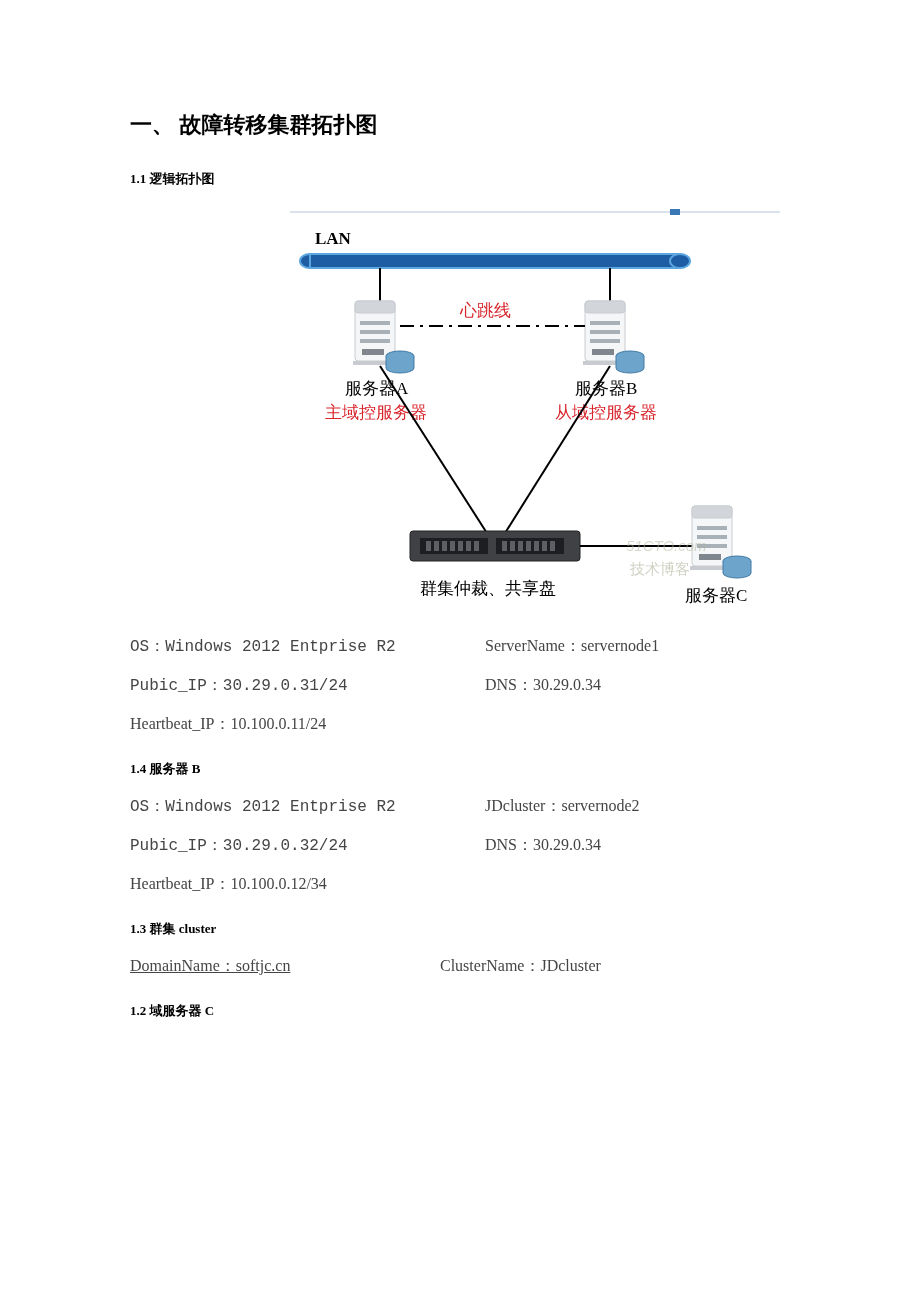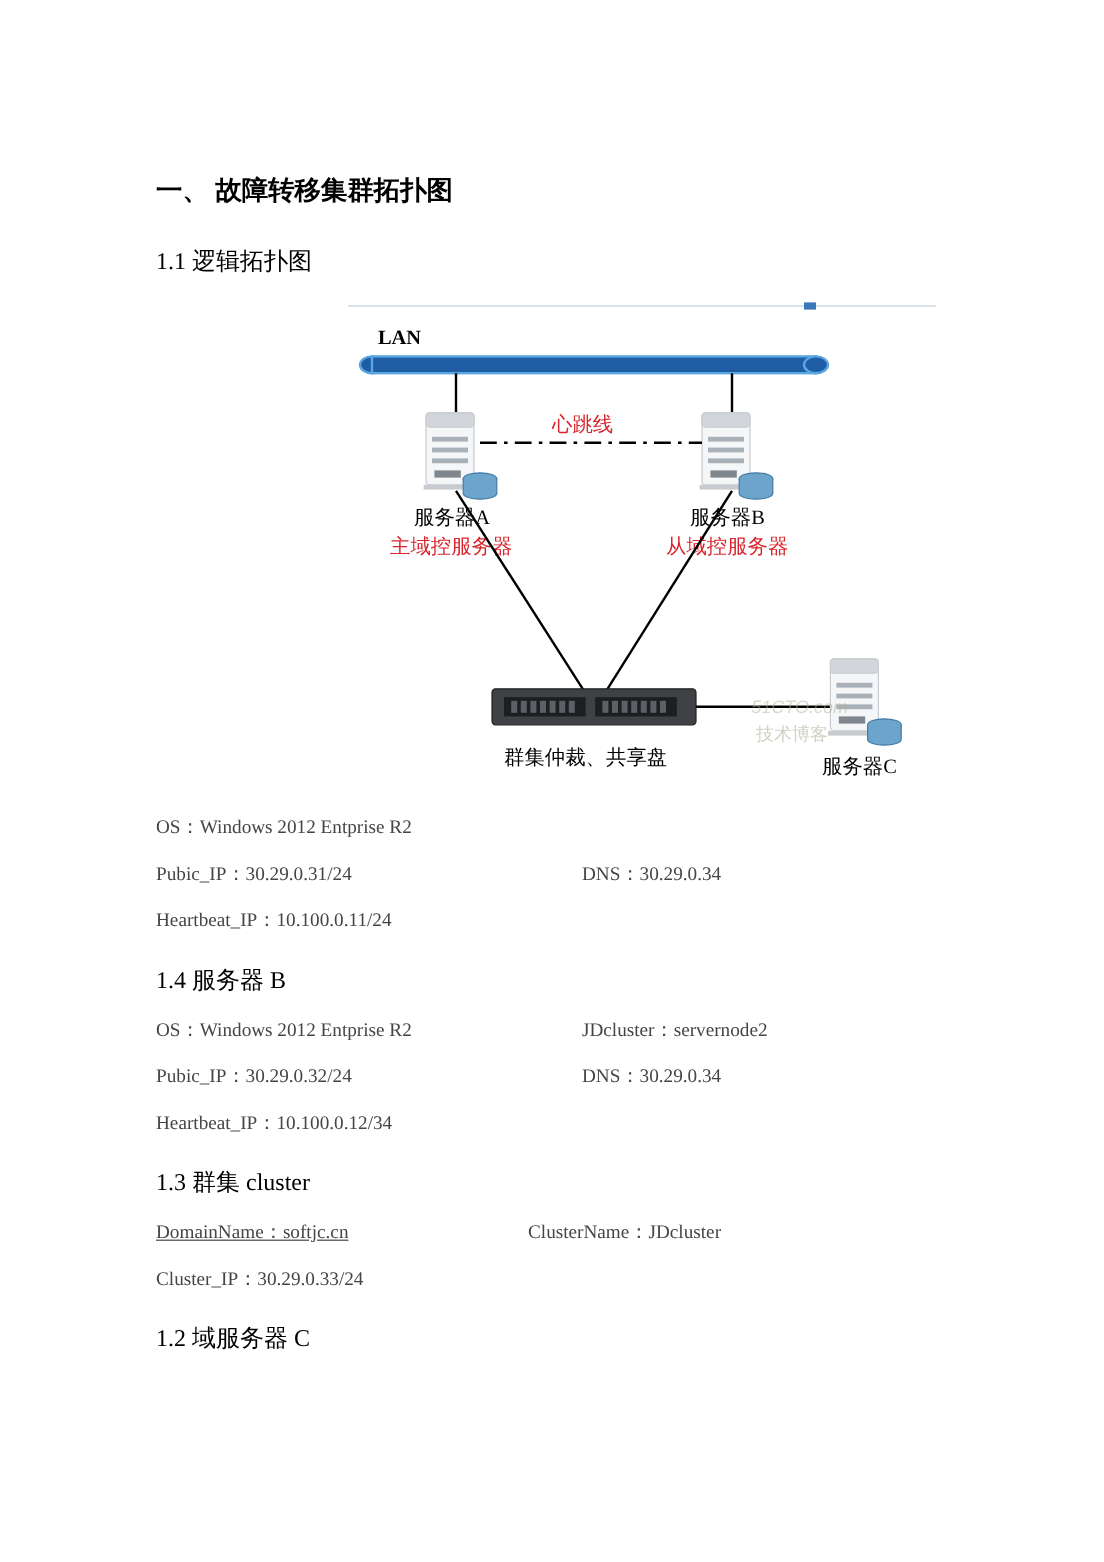--- a/index.html
+++ b/index.html
@@ -6,30 +6,29 @@
     font-family: "SimSun", "宋体", serif;
     background: #fff;
     margin: 0;
     padding: 0;
     width: 920px;
     color: #000;
     font-size: 16px;
   }
   .page {
     padding: 110px 130px 60px 130px;
-    margin-top: 34px;
   }
   h1 {
     font-size: 22px;
     font-weight: bold;
     margin: 0 0 30px 0;
   }
   h2 {
-    font-size: 20px;
-    font-weight: normal;
+    font-size: 13px;
+    font-weight: bold;
     margin: 25px 0 18px 0;
   }
   .diagram-wrap {
     display: flex;
     justify-content: flex-end;
     margin: 10px 0 20px 0;
   }
   svg {
     width: 510px;
     height: 410px;
@@ -62,21 +61,21 @@
     fill: #aeb39a;
     font-size: 15px;
     font-family: sans-serif;
   }
   .row {
     display: flex;
     margin: 18px 0;
     font-size: 16px;
     color: #454545;
   }
-  .col-left { width: 355px; }
+  .col-left { width: 355px; font-family: Liberation Mono, monospace; }
   .col-right { flex: 1; }
   .row .col-indent { width: 310px; text-decoration: underline; }
 </style>
 </head>
 <body>
 
 <div class="page">
 
   <h1>一、  故障转移集群拓扑图</h1>
 
@@ -172,20 +171,21 @@
       </g>
 
       <text x="346" y="345" class="water" font-style="italic" font-size="22" opacity="0.5">51CTO.com</text>
       <text x="350" y="368" class="water" opacity="0.6">技术博客</text>
       <text x="405" y="395" class="txt black">服务器C</text>
     </svg>
   </div>
 
   <div class="row">
     <div class="col-left">OS：Windows 2012 Entprise R2</div>
+    <div class="col-right">ServerName：servernode1</div>
   </div>
   <div class="row">
     <div class="col-left">Pubic_IP：30.29.0.31/24</div>
     <div class="col-right">DNS：30.29.0.34</div>
   </div>
   <div class="row">
     <div>Heartbeat_IP：10.100.0.11/24</div>
   </div>
 
   <h2>1.4 服务器 B</h2>
@@ -199,19 +199,16 @@
   </div>
   <div class="row">
     <div>Heartbeat_IP：10.100.0.12/34</div>
   </div>
 
   <h2>1.3 群集 cluster</h2>
   <div class="row">
     <div class="col-indent">DomainName：softjc.cn</div>
     <div>ClusterName：JDcluster</div>
   </div>
-  <div class="row">
-    <div>Cluster_IP：30.29.0.33/24</div>
-  </div>
 
   <h2>1.2  域服务器 C</h2>
 
 </div>
 
 </body></html>

